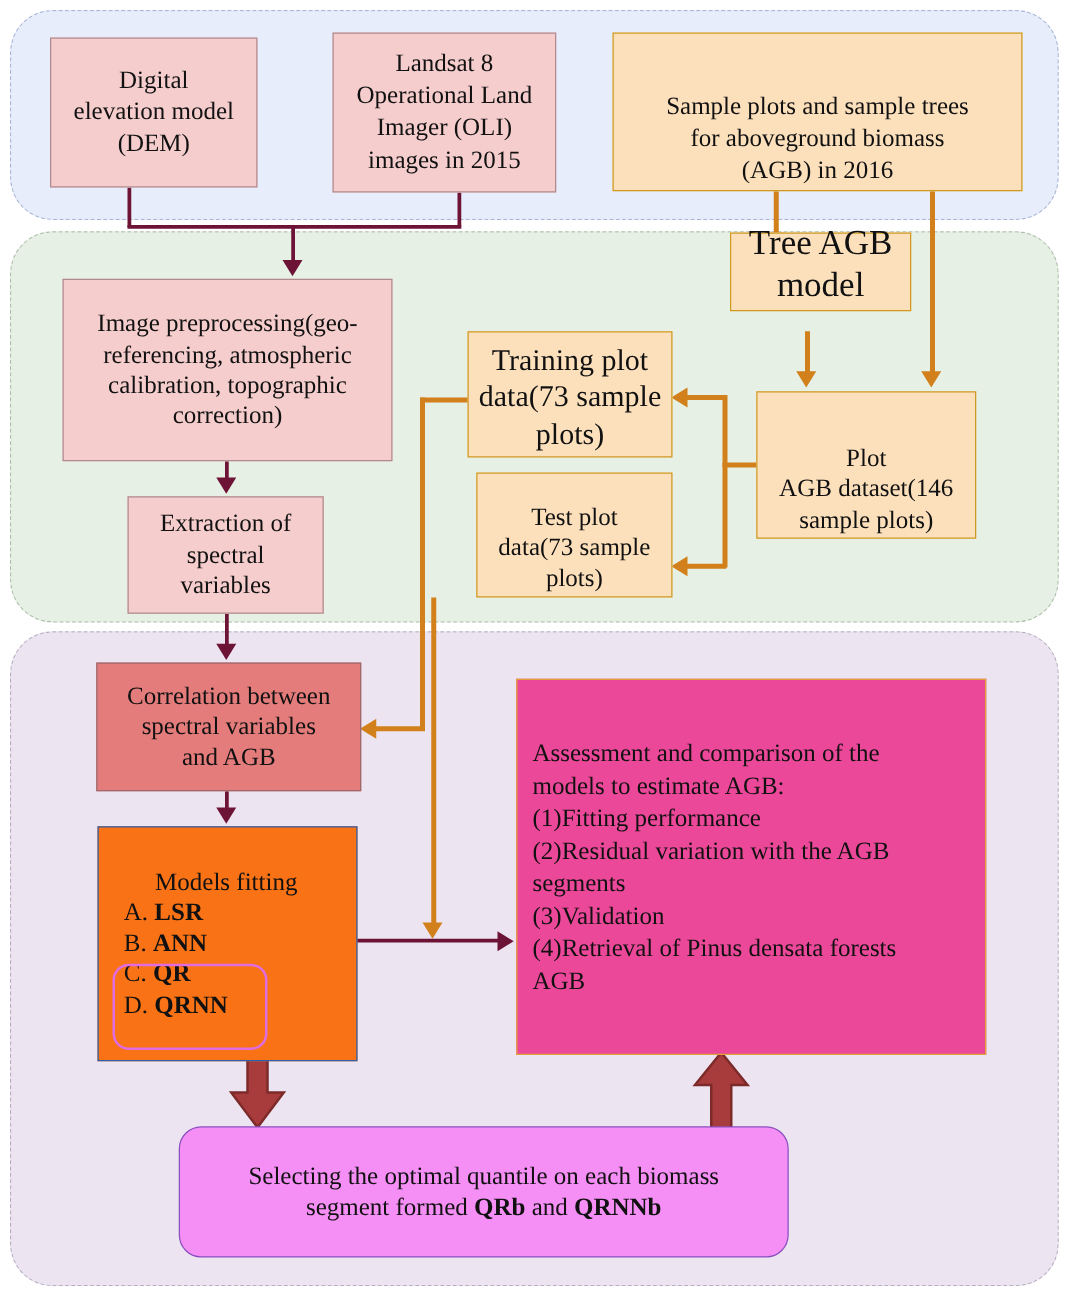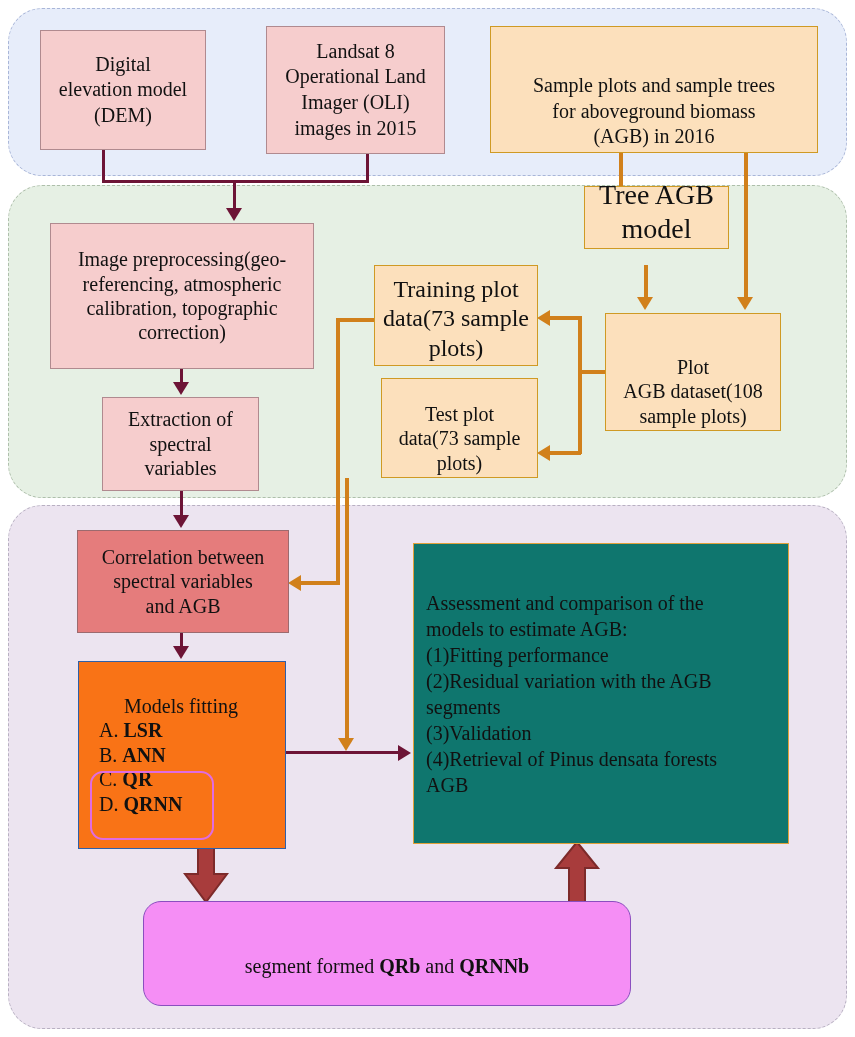--- a/index.html
+++ b/index.html
@@ -13,21 +13,21 @@
   #panel-modeling  {left:8px;  top:505px; width:839px; height:524px; background:#ece4f0; border-color:#b8b0c2;}
 
   
   .box{position:absolute;box-sizing:border-box;display:flex;align-items:center;justify-content:center;
        text-align:center;line-height:1.22;color:#111;}
   .box .inner{padding:2px 6px;width:100%;}
   .pink   {background:#f6cdcd;border:1.2px solid #b08a8f;}
   .peach  {background:#fce0bc;border:1.2px solid #cf9a24;align-items:flex-end;}
   .red    {background:#e57c7c;border:1.2px solid #9c6a6e;}
   .blue   {background:#f97316;border:1.2px solid #2f5fa8;}
-  .orange {background:#0f766e;border:1.4px solid #e0a13a;}
+  .orange {background:#ec4899;border:1.4px solid #e0a13a;}
   .magenta{background:#f58ef5;border:1.6px solid #8a4fbf;border-radius:18px;}
 
   .b-dem      {left:40px;  top:30px;  width:166px; height:120px; font-size:20px;}
   .b-landsat  {left:266px; top:26px;  width:179px; height:128px; font-size:20px;}
   .b-sample   {left:490px; top:26px;  width:328px; height:127px; font-size:20px;}
   .b-preproc  {left:50px;  top:223px; width:264px; height:146px; font-size:20px;}
   .b-extract  {left:102px; top:397px; width:157px; height:94px;  font-size:20px;}
   .b-treeagb  {left:548px; top:186px; width:145px; height:63px;  font-size:28px;margin-left:36px;}
   .b-training {left:374px; top:265px; width:164px; height:101px; font-size:24px;}
   .b-plotagb  {left:605px; top:313px; width:176px; height:118px; font-size:20px;}
@@ -178,21 +178,21 @@
     <div class="inner">
       <span>Training plot</span><br>
       <span>data(73 sample</span><br>
       <span>plots)</span>
     </div>
   </div>
 
   <div class="box peach b-plotagb">
     <div class="inner">
       <span>Plot</span><br>
-      <span>AGB dataset(108</span><br>
+      <span>AGB dataset(146</span><br>
       <span>sample plots)</span>
     </div>
   </div>
 
   <div class="box peach b-test">
     <div class="inner">
       <span>Test plot</span><br>
       <span>data(73 sample</span><br>
       <span>plots)</span>
     </div>
@@ -237,18 +237,18 @@
       <span>(2)Residual variation with the AGB</span><br>
       <span>segments</span><br>
       <span>(3)Validation</span><br>
       <span>(4)Retrieval of Pinus densata forests</span><br>
       <span>AGB</span>
     </div>
   </div>
 
   <div class="box magenta b-select">
     <div class="inner">
-      <br>
+      <span>Selecting the optimal quantile on each biomass</span><br>
       <span>segment formed </span><b>QRb</b><span> and </span><b>QRNNb</b>
     </div>
   </div>
 
 </div>
 
 </body></html>

